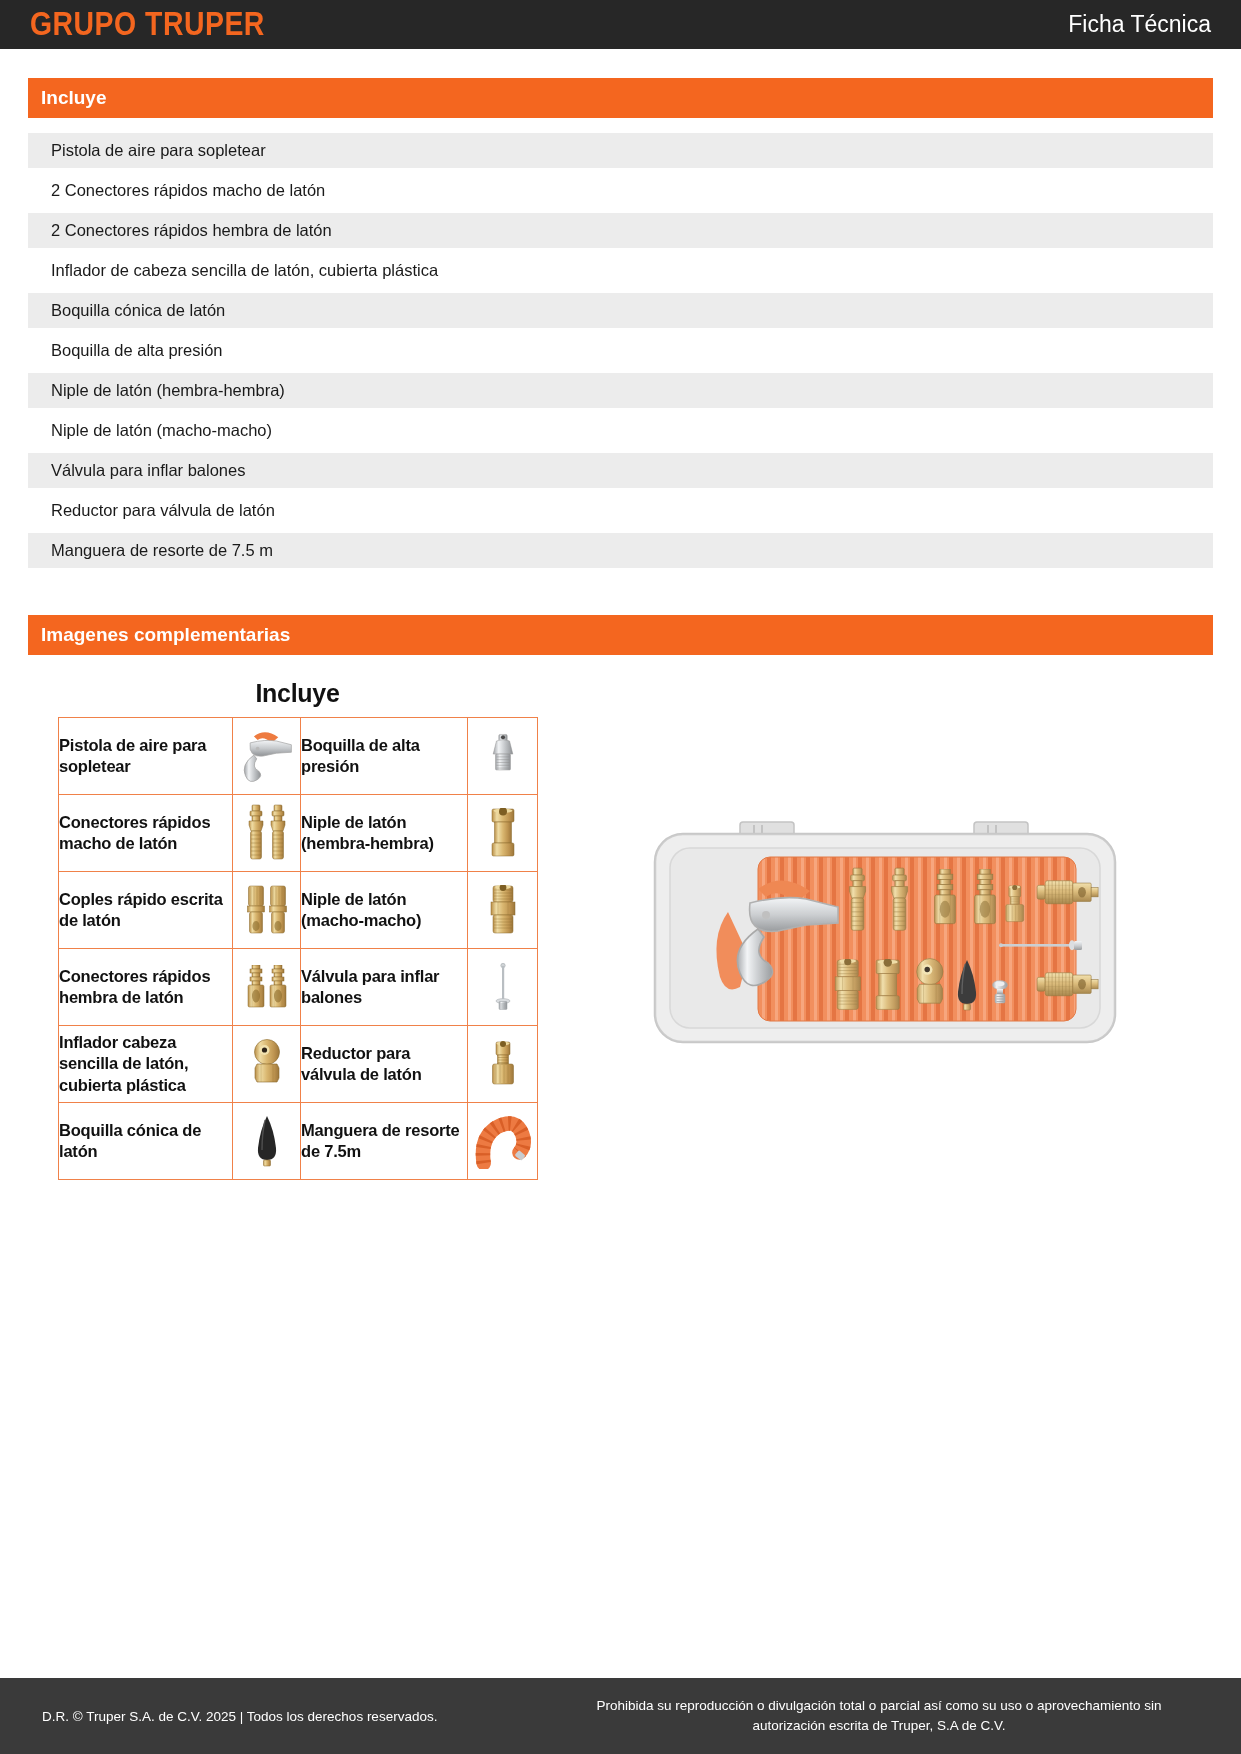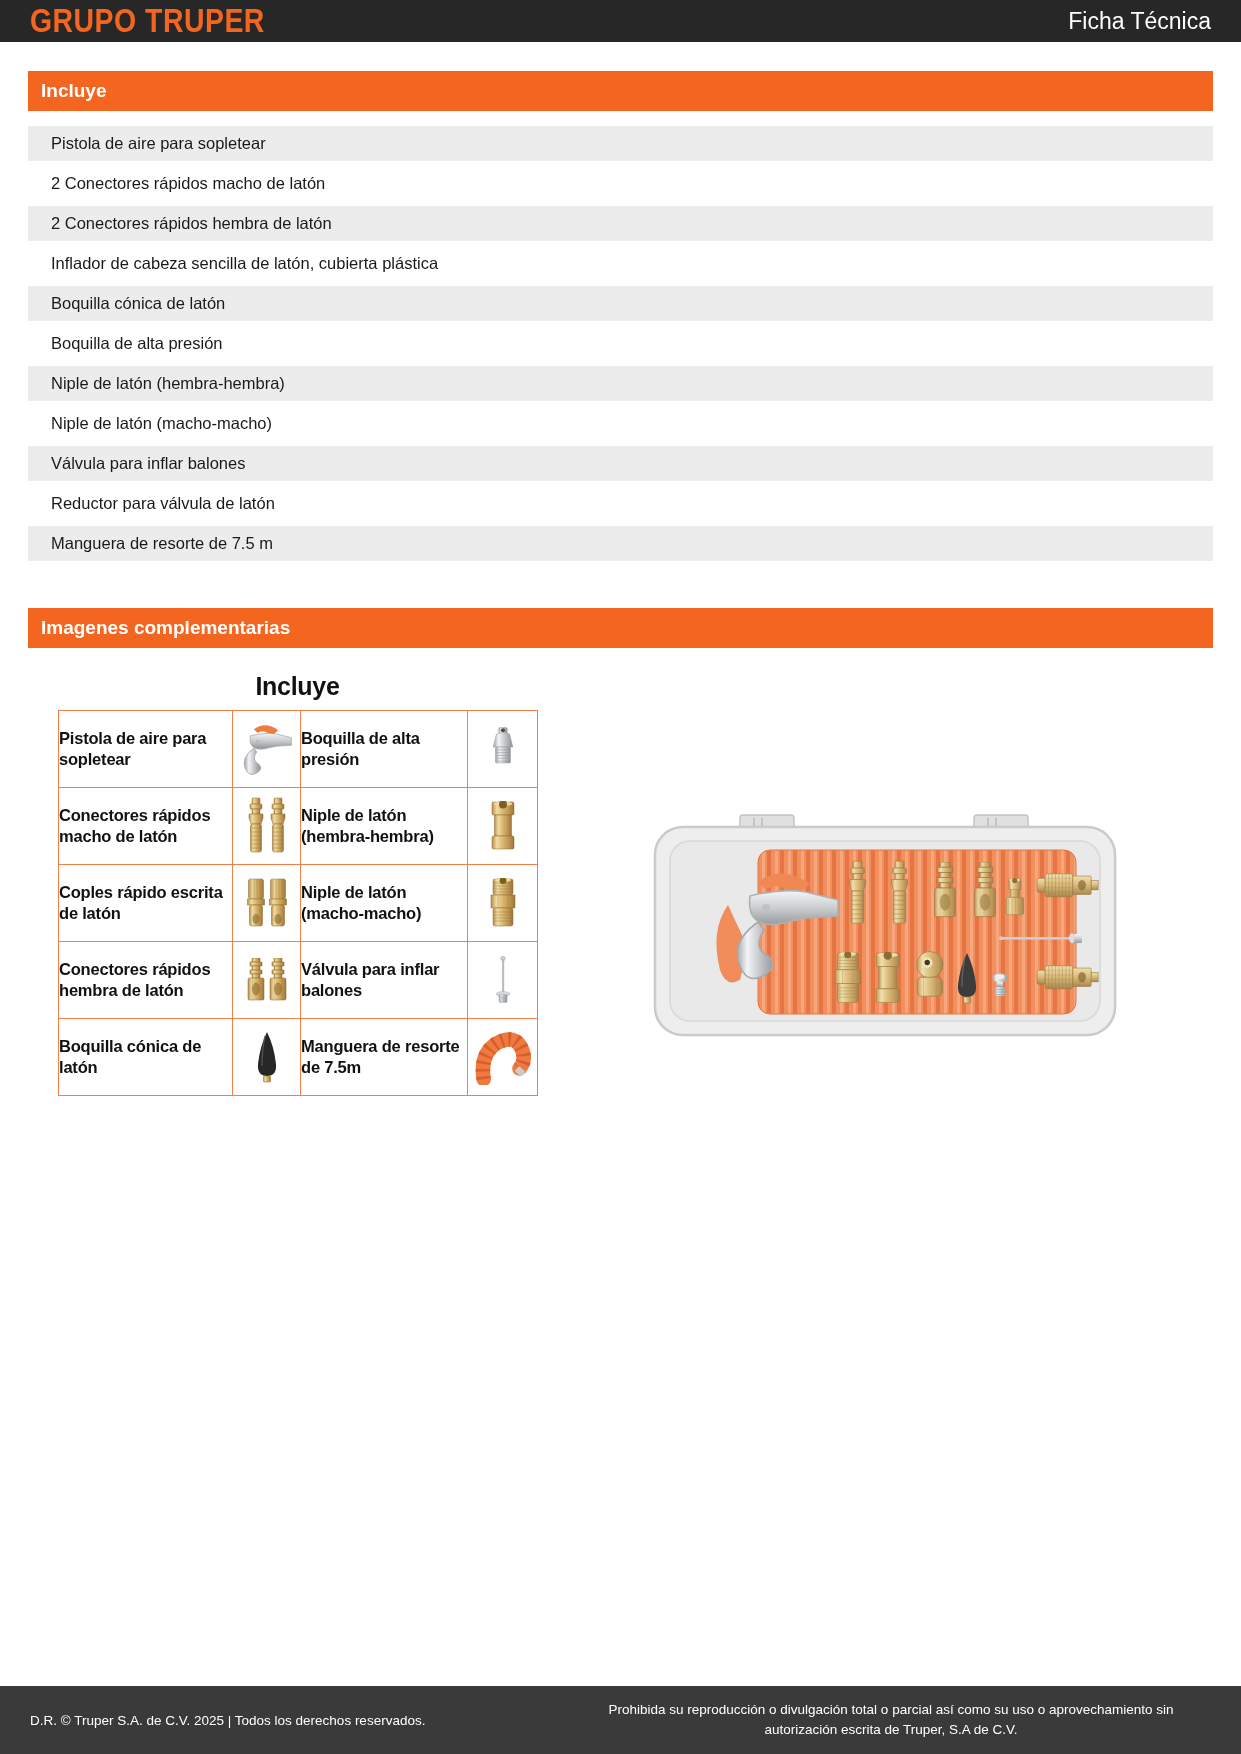--- a/index.html
+++ b/index.html
@@ -3,21 +3,21 @@
 <meta charset="utf-8">
 <style>
   html,body{margin:0;padding:0;}
   body{
     width:1241px;height:1754px;overflow:hidden;background:#fff;
     font-family:"Liberation Sans",sans-serif;
     display:flex;flex-direction:column;
   }
   
   .topbar{
-    height:42px;background:#272727;flex:0 0 auto;
+    height:49px;background:#272727;flex:0 0 auto;
     display:flex;align-items:center;justify-content:space-between;
     padding:0 30px;
   }
   .logo{
     color:#F4661F;font-size:29px;font-weight:bold;letter-spacing:.5px;
     transform:scaleY(1.12) scaleX(.98);transform-origin:left center;white-space:nowrap;
   }
   .doc-type{color:#fff;font-size:23px;}
   
   .section-bar{
@@ -48,23 +48,23 @@
     border:1.5px solid #F08149;height:77px;box-sizing:border-box;
     vertical-align:middle;padding:0;
   }
   td.c-text{padding:4px 6px 4px 11px;font-weight:bold;font-size:16.5px;
     line-height:1.3;color:#111;letter-spacing:-.2px;}
   td.c-img svg{display:block;margin:0 auto;}
   .col-t1{width:174px;} .col-i1{width:68px;} .col-t2{width:167px;} .col-i2{width:70px;}
   .product-wrap{position:absolute;left:622px;top:162px;}
   
   .footer{
-    margin-top:auto;height:68px;background:#3A3A3A;flex:0 0 auto;
+    margin-top:auto;height:76px;background:#3A3A3A;flex:0 0 auto;
     display:flex;align-items:center;justify-content:space-between;
-    padding:0 30px;color:#fff;font-size:13.5px;
+    padding:0 42px;color:#fff;font-size:13.5px;
   }
   .footer-right{max-width:640px;text-align:center;line-height:1.5;}
 </style>
 </head>
 <body>
 
 <svg width="0" height="0" style="position:absolute" aria-hidden="true">
   <defs>
     <linearGradient id="gBrass" x1="0" y1="0" x2="1" y2="0">
       <stop offset="0" stop-color="#B98E47"></stop>
@@ -318,20 +318,34 @@
               </svg>
             </td>
           <td class="c-text">Válvula para inflar balones</td>
           <td class="c-img">
             <svg viewBox="0 0 60 66" width="60" height="66">
                 <use href="#s-needle" x="20" y="7" width="20" height="52"></use>
               </svg>
             </td>
         </tr>
         <tr>
+          <td class="c-text">Inflador cabeza sencilla de latón, cubierta plástica</td>
+          <td class="c-img">
+            <svg viewBox="0 0 60 66" width="60" height="66">
+                <use href="#s-inflator" x="13" y="7" width="34" height="52"></use>
+              </svg>
+            </td>
+          <td class="c-text">Reductor para válvula de latón</td>
+          <td class="c-img">
+            <svg viewBox="0 0 60 66" width="60" height="66">
+                <use href="#s-reducer" x="15" y="10" width="30" height="46"></use>
+              </svg>
+            </td>
+        </tr>
+        <tr>
           <td class="c-text">Boquilla cónica de latón</td>
           <td class="c-img">
             <svg viewBox="0 0 60 66" width="60" height="66">
                 <use href="#s-cone" x="15" y="6" width="30" height="54"></use>
               </svg>
             </td>
           <td class="c-text">Manguera de resorte de 7.5m</td>
           <td class="c-img">
             <svg viewBox="0 0 60 66" width="60" height="66">
                 <use href="#s-coil" x="2" y="5" width="56" height="56"></use>

